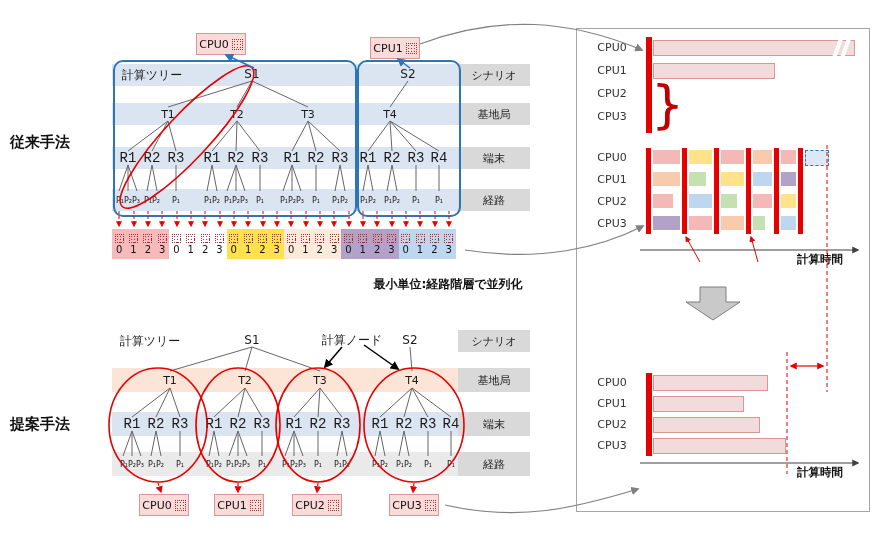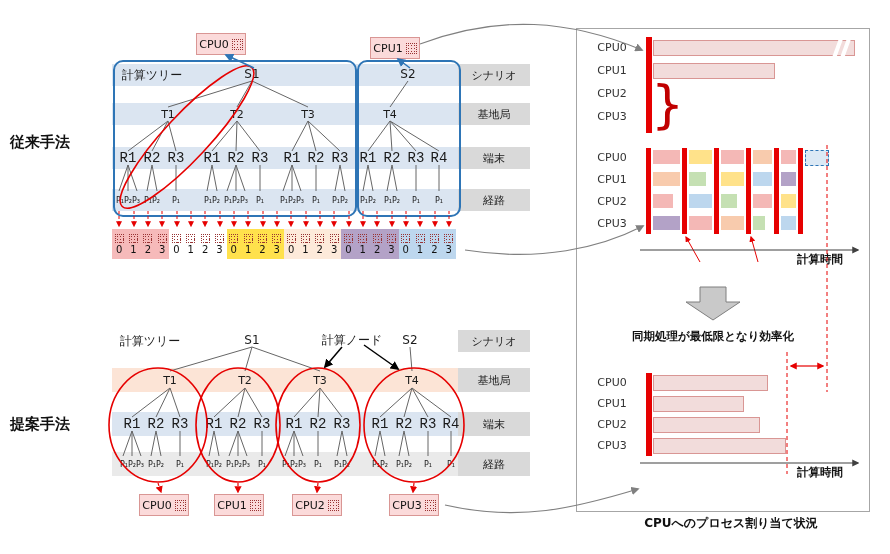--- a/index.html
+++ b/index.html
@@ -299,34 +299,33 @@
   <div class="seg" style="left:689px;top:194px;width:23px;background:#bdd7ee"></div>
   <div class="seg" style="left:721px;top:194px;width:16px;background:#c5e0b3"></div>
   <div class="seg" style="left:753px;top:194px;width:19px;background:#f4b8b6"></div>
   <div class="seg" style="left:781px;top:194px;width:15px;background:#ffe28a"></div>
   <div class="seg" style="left:653px;top:216px;width:27px;background:#b3a2c7"></div>
   <div class="seg" style="left:689px;top:216px;width:23px;background:#f4b8b6"></div>
   <div class="seg" style="left:721px;top:216px;width:23px;background:#f8cbad"></div>
   <div class="seg" style="left:753px;top:216px;width:12px;background:#c5e0b3"></div>
   <div class="seg" style="left:781px;top:216px;width:15px;background:#bdd7ee"></div>
   <span class="rlabel" style="left:820px;top:259px">計算時間</span>
-  <span class="rlabel" style="left:713px;top:336px">同期処理が最低限となり効率化</span>
 
   <span class="chartlab" style="left:612px;top:382px">CPU0</span>
   <span class="chartlab" style="left:612px;top:403px">CPU1</span>
   <span class="chartlab" style="left:612px;top:424px">CPU2</span>
   <span class="chartlab" style="left:612px;top:445px">CPU3</span>
   <div class="bar syncbar" style="left:646px;top:373px;width:6px;height:83px"></div>
   <div class="bar pinkbar" style="left:653px;top:375px;width:113px;height:14px"></div>
   <div class="bar pinkbar" style="left:653px;top:396px;width:89px;height:14px"></div>
   <div class="bar pinkbar" style="left:653px;top:417px;width:105px;height:14px"></div>
   <div class="bar pinkbar" style="left:653px;top:438px;width:131px;height:14px"></div>
   <span class="rlabel" style="left:820px;top:472px">計算時間</span>
 
-  <span class="caption" style="left:731px;top:523px">CPUへのプロセス割り当て状況</span>
+  <span class="caption" style="left:448px;top:284px">最小単位:経路階層で並列化</span>
   <span class="method" style="left:40px;top:142px">従来手法</span>
   <span class="method" style="left:40px;top:424px">提案手法</span>
 
   <svg class="overlay" width="890" height="554">
     <defs>
       <marker id="ar" viewBox="0 0 10 10" refX="8" refY="5" markerWidth="6" markerHeight="6" orient="auto-start-reverse">
           <path d="M0,0L10,5L0,10z" fill="#e60000"></path>
         </marker>
       <marker id="ab" viewBox="0 0 10 10" refX="8" refY="5" markerWidth="6" markerHeight="6" orient="auto">
           <path d="M0,0L10,5L0,10z" fill="#2e75b6"></path>

